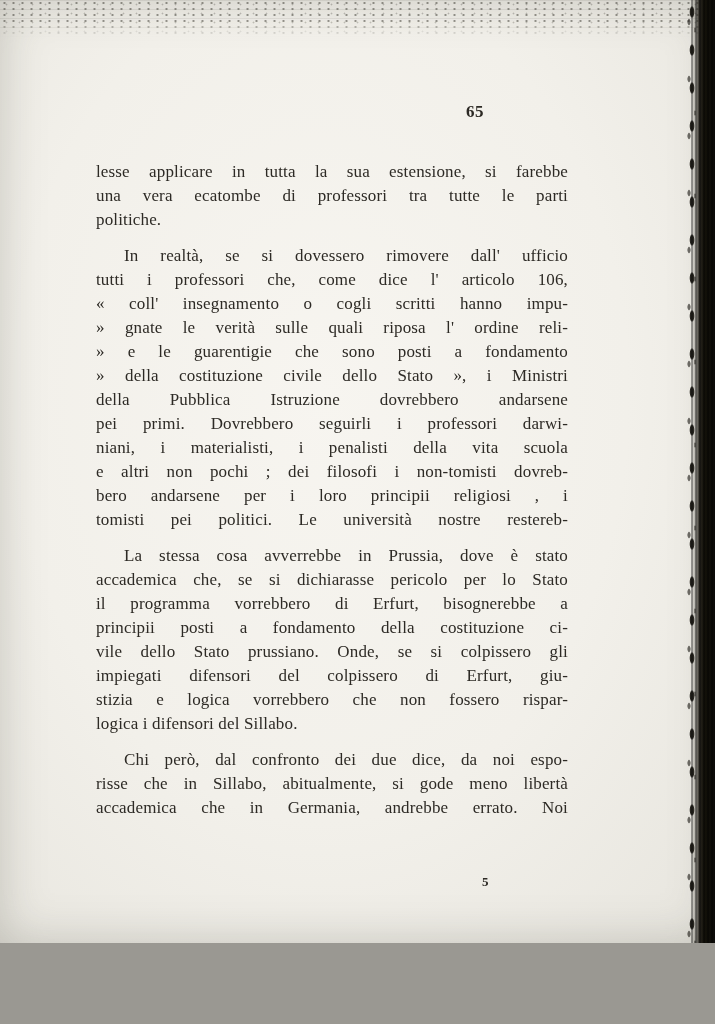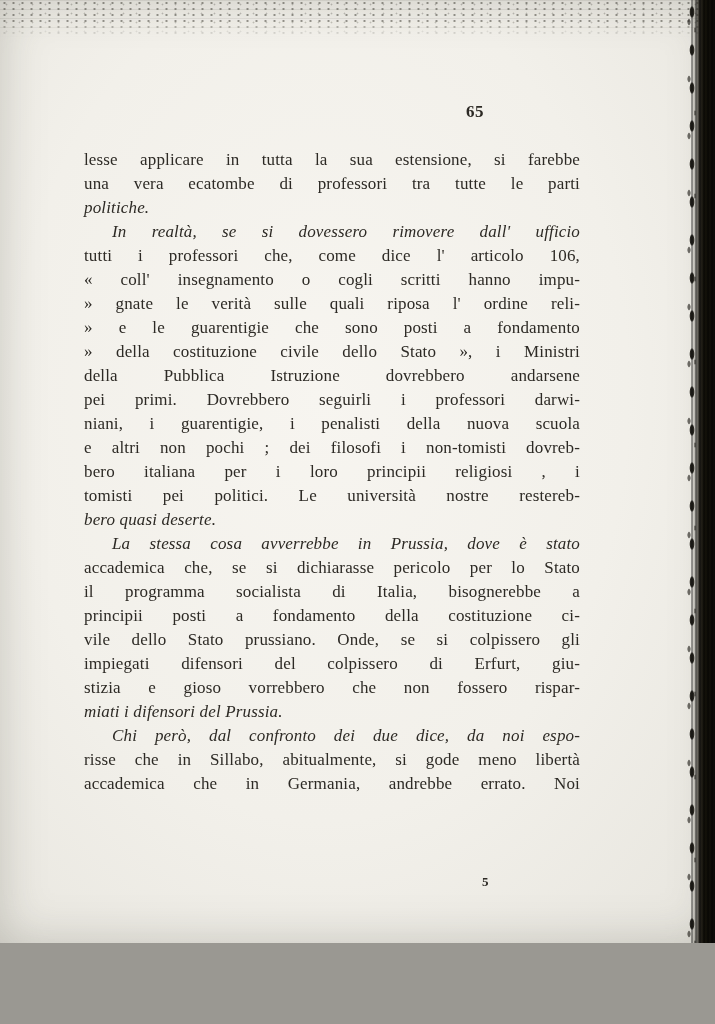--- a/index.html
+++ b/index.html
@@ -47,28 +47,28 @@
   }
   .page-number{
     position:absolute;left:466px;top:102px;
     font-size:17px;font-weight:bold;letter-spacing:.5px;
   }
   .text-block{
     position:absolute;left:84px;top:148px;width:496px;
     font-size:17px;line-height:24px;
     letter-spacing:.15px;
   }
-  .paragraph{margin:0;}
+  .paragraph{margin:12px;}
   .line{
     text-align:justify;
     text-align-last:justify;
     white-space:normal;
   }
-  .line.last{text-align-last:left;font-style:italic;}
-  .line.indent{text-indent:28px;font-style:italic;}
+  .line.last{text-align-last:left;}
+  .line.indent{text-indent:28px;}
   .signature-mark{
     position:absolute;left:482px;top:874px;
     font-size:13px;font-weight:bold;
   }
 </style>
 </head>
 <body>
 
 <div class="page">
   <div class="noise-top"></div>
@@ -85,35 +85,34 @@
       </div>
       <div class="paragraph">
         <div class="line indent">In realtà, se si dovessero rimovere dall' ufficio</div>
         <div class="line">tutti i professori che, come dice l' articolo 106,</div>
         <div class="line">« coll' insegnamento o cogli scritti hanno impu-</div>
         <div class="line">» gnate le verità sulle quali riposa l' ordine reli-</div>
         <div class="line">» e le guarentigie che sono posti a fondamento</div>
         <div class="line">» della costituzione civile dello Stato », i Ministri</div>
         <div class="line">della Pubblica Istruzione dovrebbero andarsene</div>
         <div class="line">pei primi. Dovrebbero seguirli i professori darwi-</div>
-        <div class="line">niani, i guarentigie, i penalisti della nuova scuola</div>
+        <div class="line">niani, i materialisti, i penalisti della vita scuola</div>
         <div class="line">e altri non pochi ; dei filosofi i non-tomisti dovreb-</div>
-        <div class="line">bero italiana per i loro principii religiosi , i</div>
+        <div class="line">bero andarsene per i loro principii religiosi , i</div>
         <div class="line">tomisti pei politici. Le università nostre restereb-</div>
-        <div class="line last">bero quasi deserte.</div>
       </div>
       <div class="paragraph">
         <div class="line indent">La stessa cosa avverrebbe in Prussia, dove è stato</div>
         <div class="line">accademica che, se si dichiarasse pericolo per lo Stato</div>
-        <div class="line">il programma socialista di Italia, bisognerebbe a</div>
+        <div class="line">il programma vorrebbero di Erfurt, bisognerebbe a</div>
         <div class="line">principii posti a fondamento della costituzione ci-</div>
         <div class="line">vile dello Stato prussiano. Onde, se si colpissero gli</div>
         <div class="line">impiegati difensori del colpissero di Erfurt, giu-</div>
-        <div class="line">stizia e gioso vorrebbero che non fossero rispar-</div>
-        <div class="line last">miati i difensori del Prussia.</div>
+        <div class="line">stizia e logica vorrebbero che non fossero rispar-</div>
+        <div class="line last">logica i difensori del Sillabo.</div>
       </div>
       <div class="paragraph">
         <div class="line indent">Chi però, dal confronto dei due dice, da noi espo-</div>
         <div class="line">risse che in Sillabo, abitualmente, si gode meno libertà</div>
         <div class="line">accademica che in Germania, andrebbe errato. Noi</div>
       </div>
     </div>
 
   <div class="signature-mark">5</div>
 </div>

